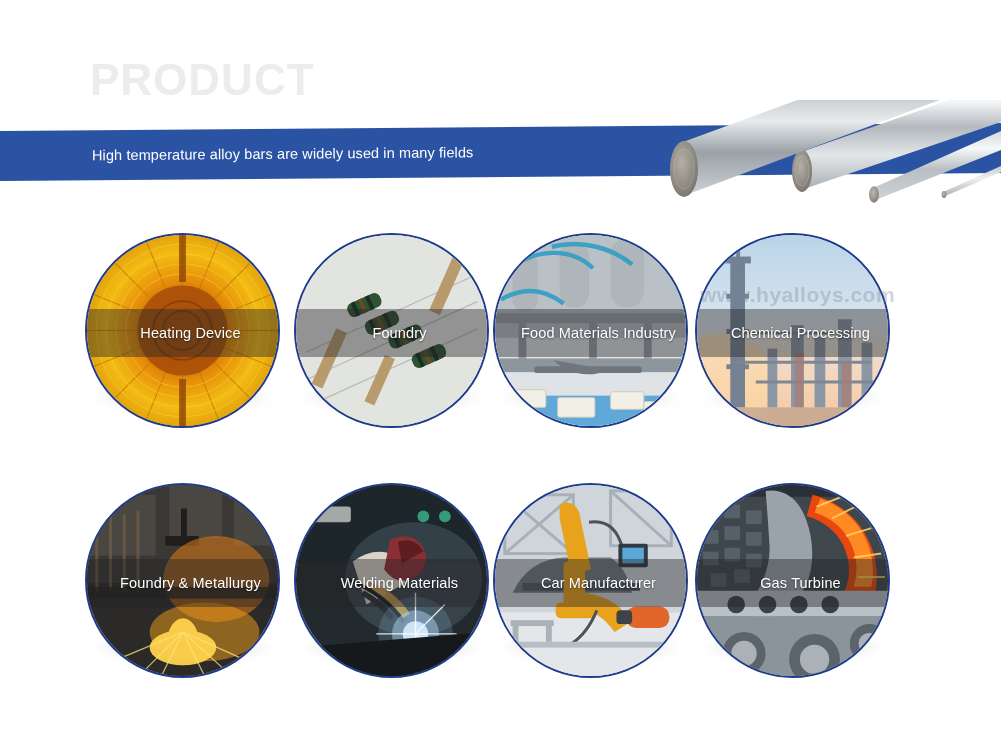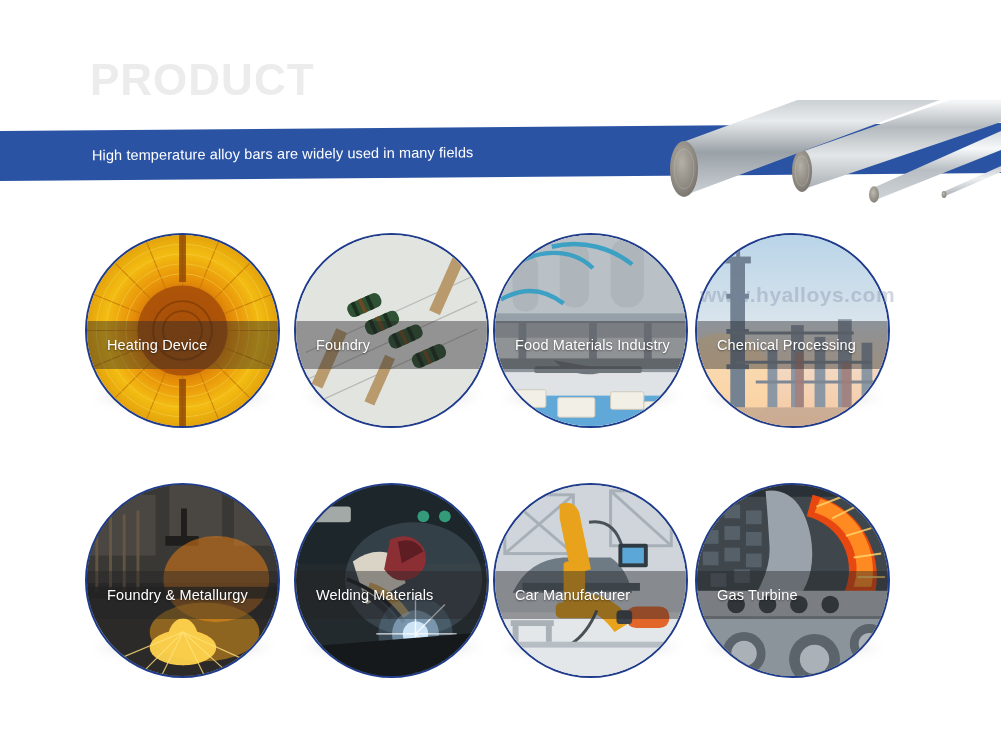--- a/index.html
+++ b/index.html
@@ -132,25 +132,26 @@
     background: #dfe3e6;
   }
   .circle .photo {
     position: absolute;
     inset: 0;
   }
   .label-band {
     position: absolute;
     left: 0;
     right: 0;
-    top: 86px;
+    top: 74px;
     height: 48px;
     background: rgba(35,35,38,0.42);
     display: flex;
     align-items: center;
+    justify-content: center;
     padding-left: 16px;
   }
   .label-text {
     color: #ffffff;
     font-size: 14.5px;
     font-weight: normal;
     letter-spacing: 0.15px;
     text-shadow: 0 1px 2px rgba(0,0,0,0.45);
     white-space: nowrap;
     padding: 0 4px;

